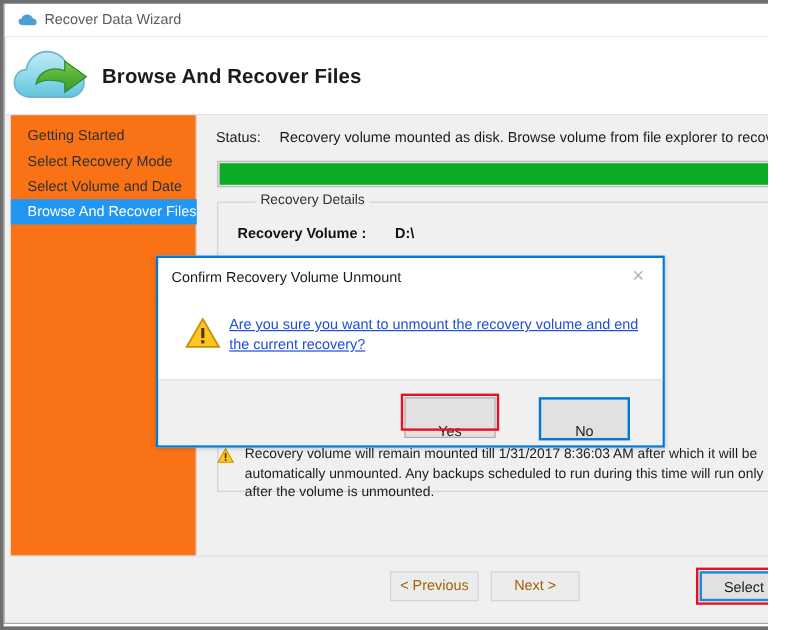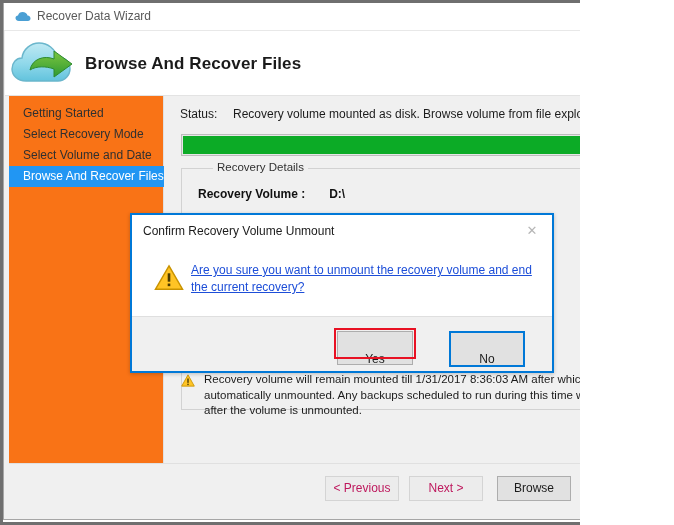--- a/index.html
+++ b/index.html
@@ -9,21 +9,21 @@
     background: #ffffff;
   }
   body {
     font-family: "Liberation Sans", sans-serif;
     -webkit-font-smoothing: antialiased;
   }
 
   
   #screen {
     position: relative;
-    width: 580px;
+    width: 640px;
     height: 525px;
     overflow: hidden;
     background: #ffffff;
   }
 
   
   #app-window {
     position: absolute;
     left: 3px;
     top: 2px;
@@ -270,21 +270,21 @@
     color: #1b1b1b;
     background: #e1e1e1;
     border: 1px solid #adadad;
     box-sizing: border-box;
     text-align: center;
     line-height: 23px;
     cursor: default;
     padding: 0;
   }
   .wiz-button.disabled {
-    color: #be185d;
+    color: #a16207;
     background: #ececec;
     border-color: #d4d4d4;
     margin-left: 23px;
   }
   #btn-previous { right: 266px; width: 74px; }
   #btn-next     { right: 182px; width: 74px; }
   #btn-browse   { right: 94px;  width: 74px; }
   #btn-unmount  { right: 8px;   width: 74px; }
 
   
@@ -504,21 +504,20 @@
             </svg>
           </span>
           <div id="warning-text">Recovery volume will remain mounted till 1/31/2017 8:36:03 AM after which it will be automatically unmounted. Any backups scheduled to run during this time will run only after the volume is unmounted.</div>
         </div>
 
       </div>
 
       <div id="footer">
         <button id="btn-previous" class="wiz-button disabled" disabled="">&lt; Previous</button>
         <button id="btn-next" class="wiz-button disabled" disabled="">Next &gt;</button>
-        <button id="btn-browse" class="wiz-button">Browse</button>
         <button id="btn-unmount" class="wiz-button focused">Select</button>
         <div id="unmount-annotation"></div>
       </div>
 
     </div>
   </div>
 
   <div id="modal">
     <div id="modal-titlebar">
       <span id="modal-title">Confirm Recovery Volume Unmount</span>

